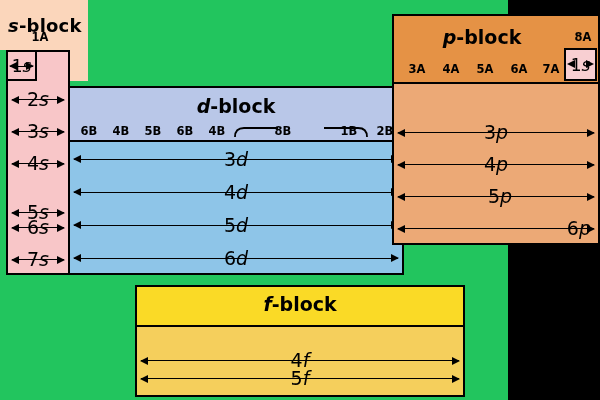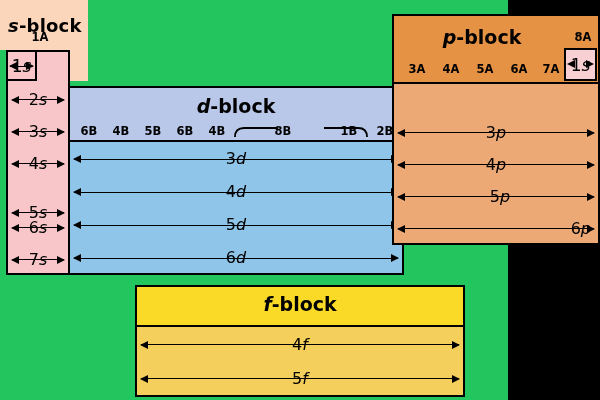--- a/index.html
+++ b/index.html
@@ -20,21 +20,21 @@
   
   .row{position:absolute;left:0;right:0;display:flex;align-items:center;
        justify-content:center;}
   .arrowline{position:absolute;left:4px;right:4px;top:50%;height:0;
              border-top:1.6px solid #000;}
   .arrowline::before,.arrowline::after{content:"";position:absolute;top:-4.5px;
        width:0;height:0;border-top:4.5px solid transparent;
        border-bottom:4.5px solid transparent;}
   .arrowline::before{left:-1px;border-right:8px solid #000;}
   .arrowline::after{right:-1px;border-left:8px solid #000;}
-  .rowlabel{position:relative;z-index:3;font-size:16px;color:#000;
+  .rowlabel{position:relative;z-index:3;font-size:19px;color:#000;
             padding:0 7px;font-style:normal;}
   .rowlabel .n{font-style:normal;}
   .rowlabel .l{font-style:italic;}
 
   
   .glabel{position:absolute;font-size:11.5px;font-weight:bold;color:#000;
           text-align:center;}
 
   
   #s-header{left:0;top:0;width:88px;height:50px;background:#fbd6bb;
@@ -196,21 +196,21 @@
   </div>
 
   <div class="blk" id="f-header">
     <div style="position:absolute;left:0;right:0;top:6px;display:flex;align-items:center;justify-content:center;font-weight:bold;font-size:19px;">
         <i>f</i>
         <span>-block</span>
       </div>
   </div>
 
   <div class="body blk" id="f-body">
-    <div class="row" style="top:0;height:34px;align-items:center;">
+    <div class="row" style="top:16px;height:34px;align-items:center;">
       <div class="arrowline"></div>
       <span class="rowlabel"><span class="n">4</span><span class="l">f</span></span>
     </div>
     <div class="row" style="top:34px;height:34px;">
       <div class="arrowline"></div>
       <span class="rowlabel"><span class="n">5</span><span class="l">f</span></span>
     </div>
   </div>
 
 </div>

